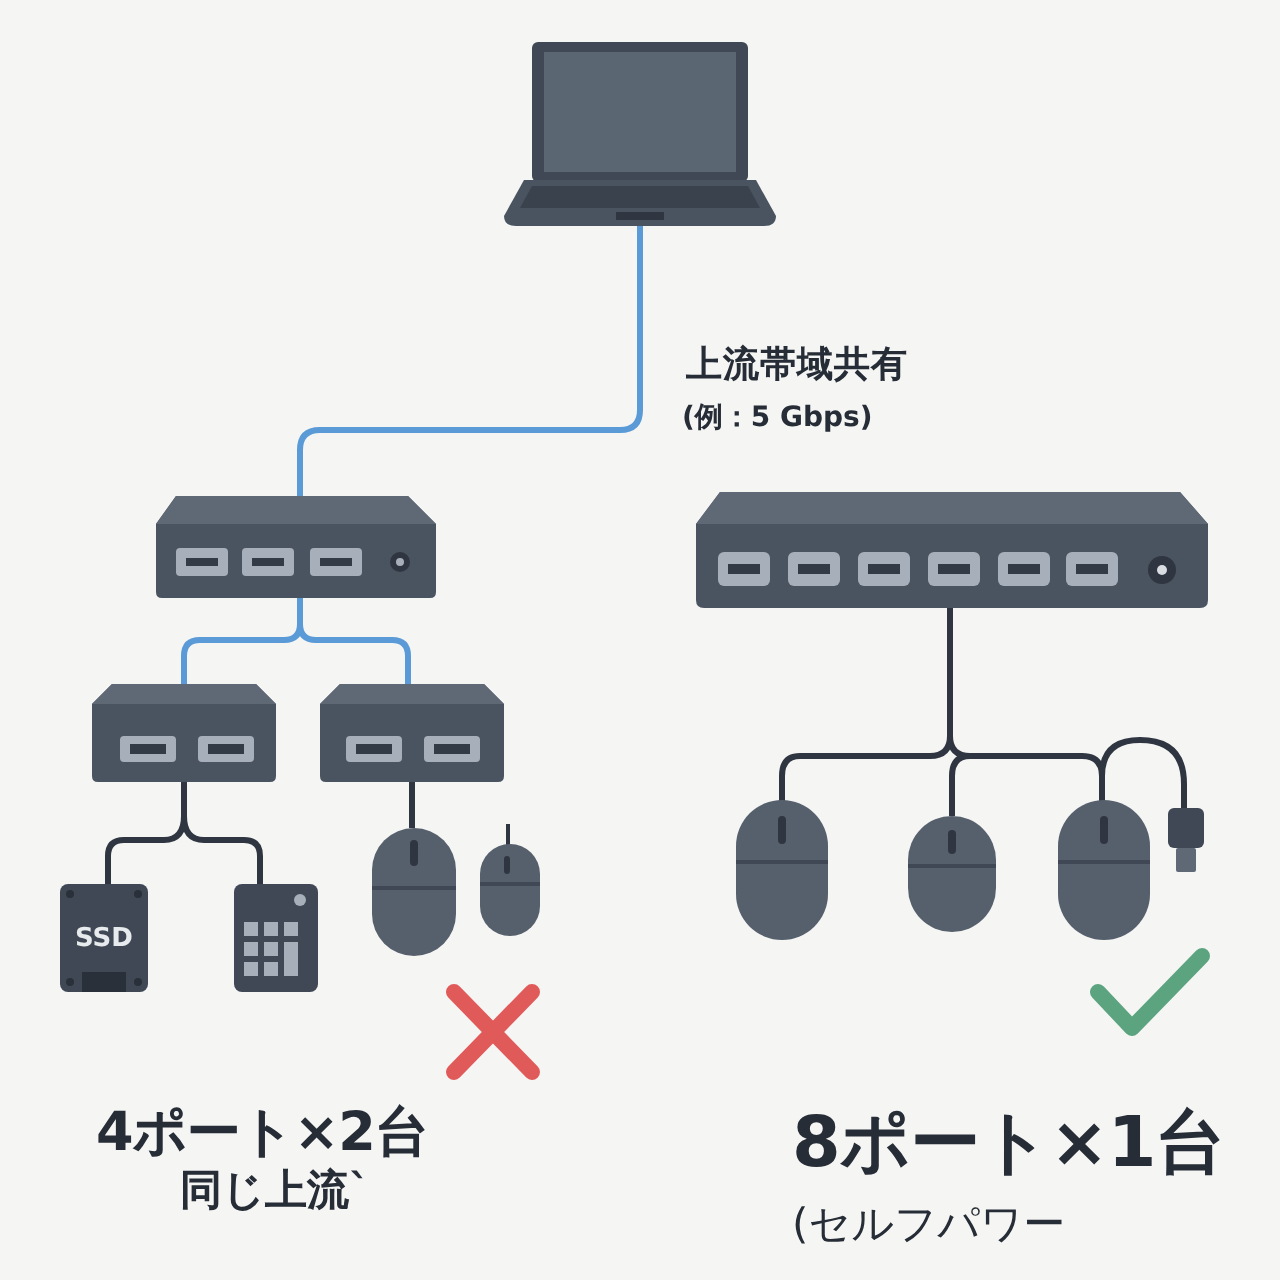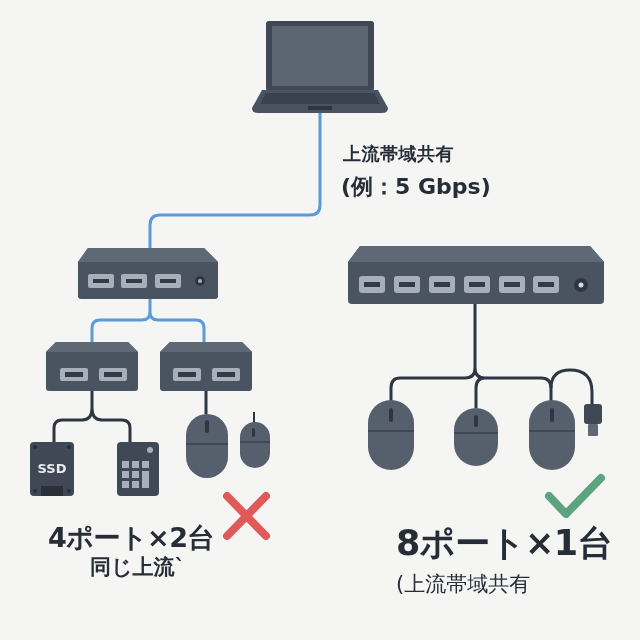--- a/index.html
+++ b/index.html
@@ -1,20 +1,20 @@
 <!DOCTYPE html>
 <html><head>
   <meta charset="utf-8">
   <style>
     html, body { margin: 0; padding: 0; }
     body { width: 640px; height: 640px; background: #f5f5f4; position: relative; overflow: hidden; font-family: "DejaVu Sans", "Liberation Sans", sans-serif; }
     #diagram { position: absolute; left: 0; top: 0; width: 640px; height: 640px; }
-    .label { position: absolute; color: #262d36; white-space: nowrap; }
+    .label { position: absolute; color: #262d36; white-space: nowrap; margin-top: 28px; }
     .note1 { left: 343px; top: 142px; font-size: 18px; font-weight: bold; letter-spacing: 0.5px; }
-    .note2 { left: 341px; top: 172px; font-size: 22px; font-weight: bold; }
+    .note2 { left: 341px; top: 172px; font-size: 14px; font-weight: bold; }
     .title-left { left: 48px; top: 520px; font-size: 27px; font-weight: bold; letter-spacing: -0.5px; }
     .sub-left { left: 90px; top: 553px; font-size: 21px; font-weight: bold; }
     .title-right { left: 396px; top: 520px; font-size: 35px; font-weight: bold; letter-spacing: -0.5px; }
     .sub-right { left: 396px; top: 570px; font-size: 21px; }
   </style>
 </head>
 <body>
 
 <svg id="diagram" viewBox="0 0 640 640" xmlns="http://www.w3.org/2000/svg">
 
@@ -153,13 +153,13 @@
   </g>
 
   <path d="M549 496 L566 514 L601 478" fill="none" stroke="#5ba47f" stroke-width="8" stroke-linecap="round" stroke-linejoin="round"></path>
 </svg>
 
 <div class="label note1">上流帯域共有</div>
 <div class="label note2">(例：5 Gbps)</div>
 <div class="label title-left">4ポート×2台</div>
 <div class="label sub-left">同じ上流`</div>
 <div class="label title-right">8ポート×1台</div>
-<div class="label sub-right">(上流帯域共有</div>
+<div class="label sub-right">(セルフパワー</div>
 
 </body></html>

